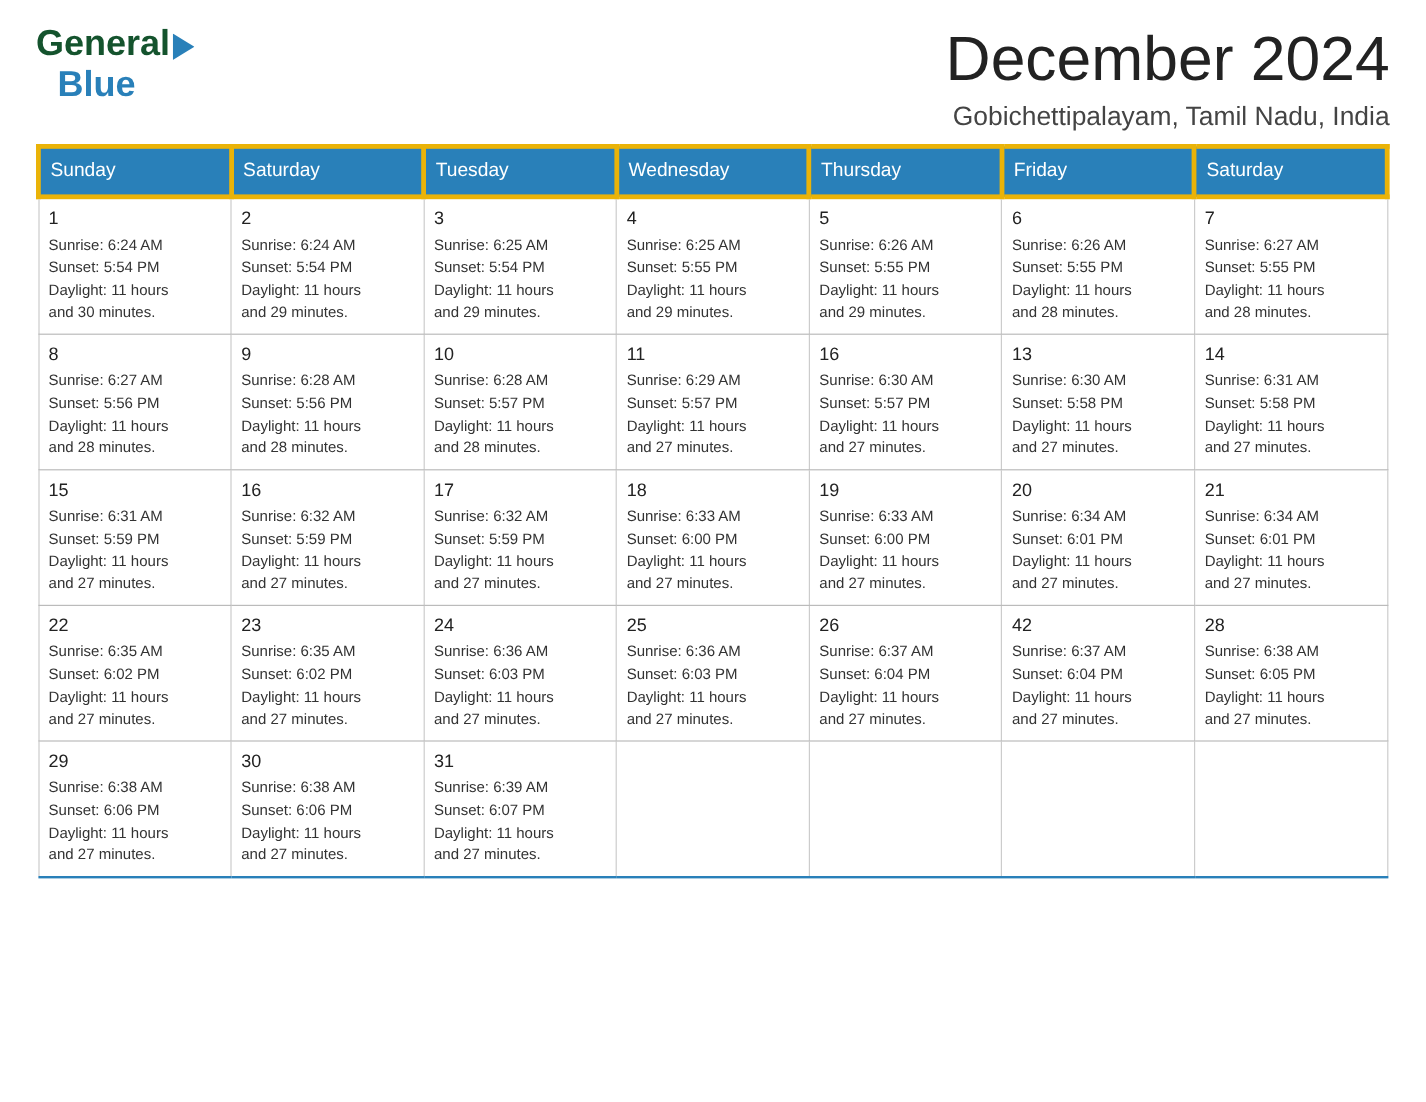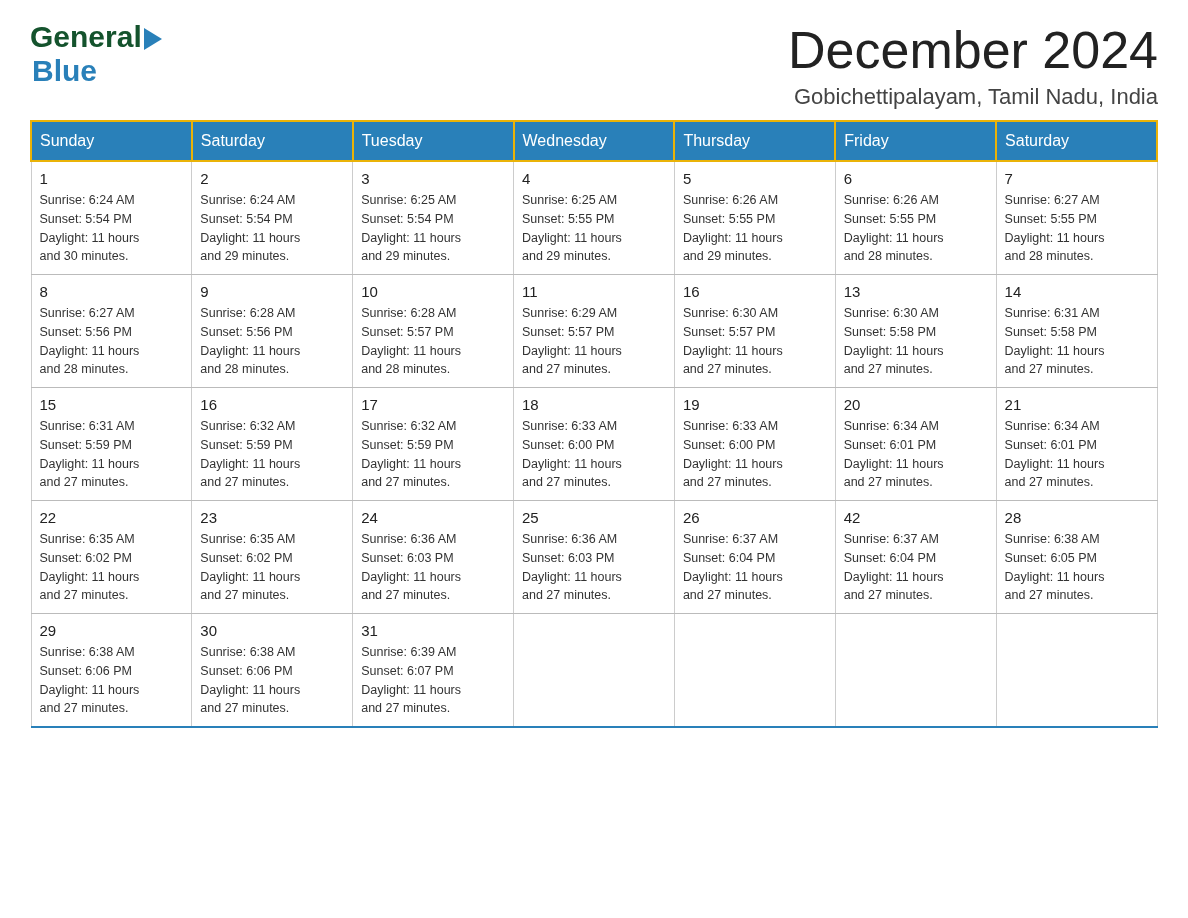--- a/index.html
+++ b/index.html
@@ -42,21 +42,21 @@
       border-collapse: collapse;
       margin-top: 8px;
     }
     .calendar-table th {
       background-color: #2980b9;
       color: #fff;
       font-size: 16px;
       font-weight: normal;
       padding: 10px 8px;
       text-align: left;
-      border: 2px solid #eab308;
+      border: 4px solid #eab308;
     }
     .calendar-table td {
       vertical-align: top;
       padding: 8px 8px;
       border: 1px solid #ccc;
       font-size: 13px;
       color: #333;
       width: calc(100% / 7);
       min-height: 100px;
     }
@@ -92,21 +92,21 @@
   <div class="logo-wrapper">
     <div class="logo-line2">
       <span style="font-size:30px;font-weight:bold;color:#14532d;">General</span>
       <div style="display:inline-flex;flex-direction:column;margin-left:2px;margin-top:4px;">
         <svg width="18" height="22" viewBox="0 0 18 22">
           <polygon points="0,0 18,11 0,22" fill="#2980b9"></polygon>
         </svg>
       </div>
     </div>
     <div>
-      <span style="font-size:30px;font-weight:bold;color:#2980b9;margin-left:2px;">Blue</span>
+      <span style="font-size:30px;font-weight:bold;color:#2980b9;margin-left:18px;">Blue</span>
     </div>
   </div>
   <div class="title-area">
     <div class="month-title">December 2024</div>
     <div class="location-title">Gobichettipalayam, Tamil Nadu, India</div>
   </div>
 </div>
 
 <table class="calendar-table">
   <thead>

